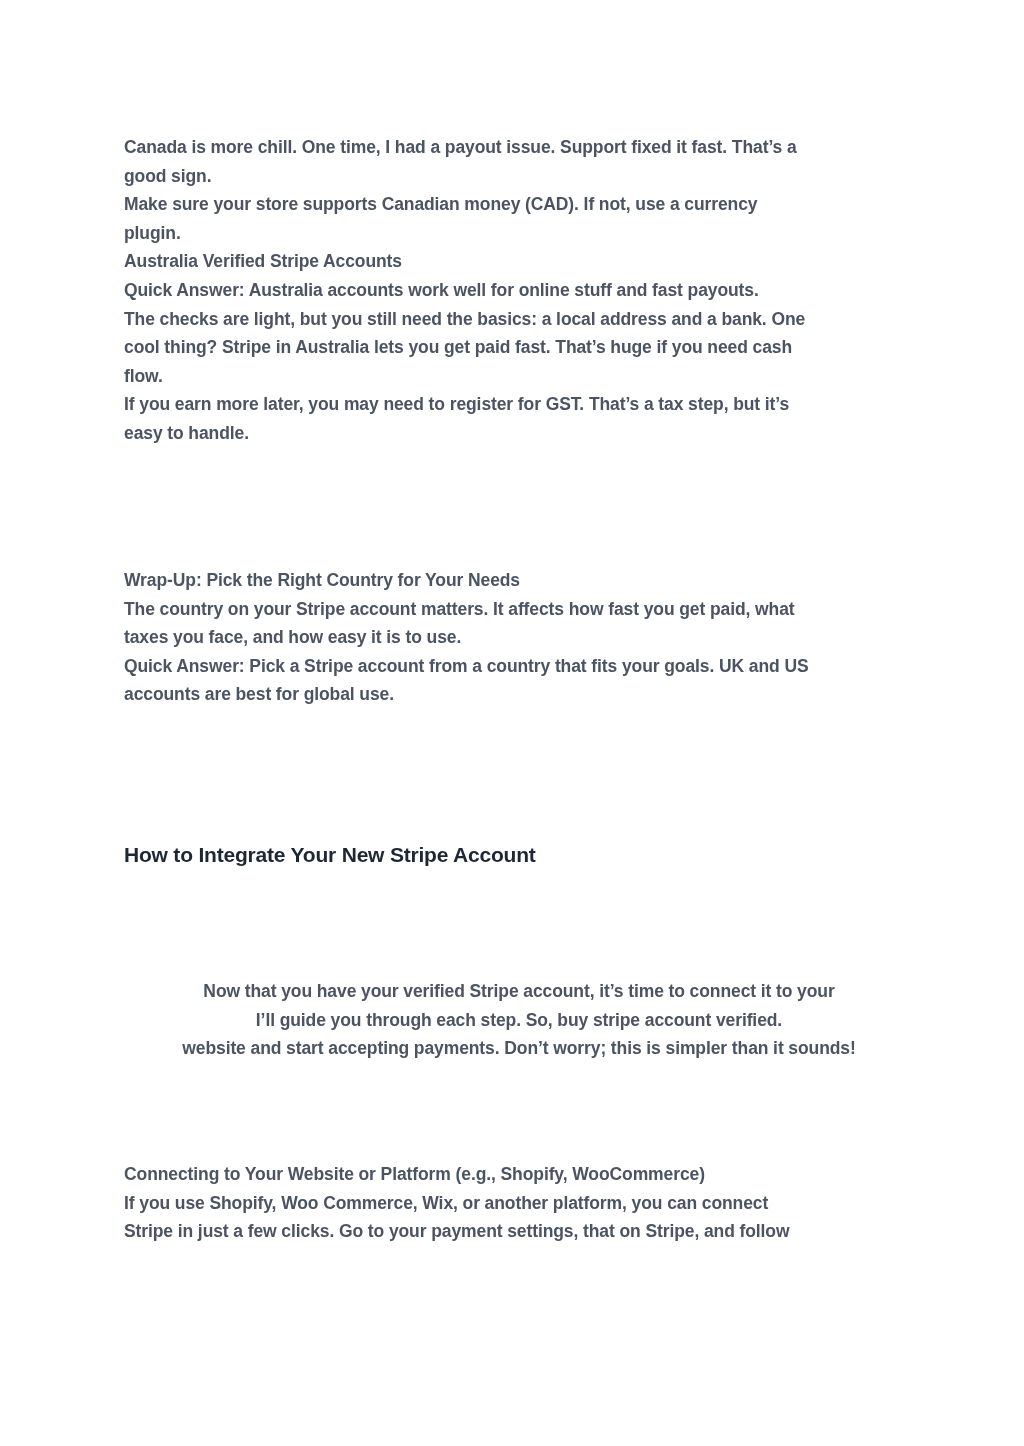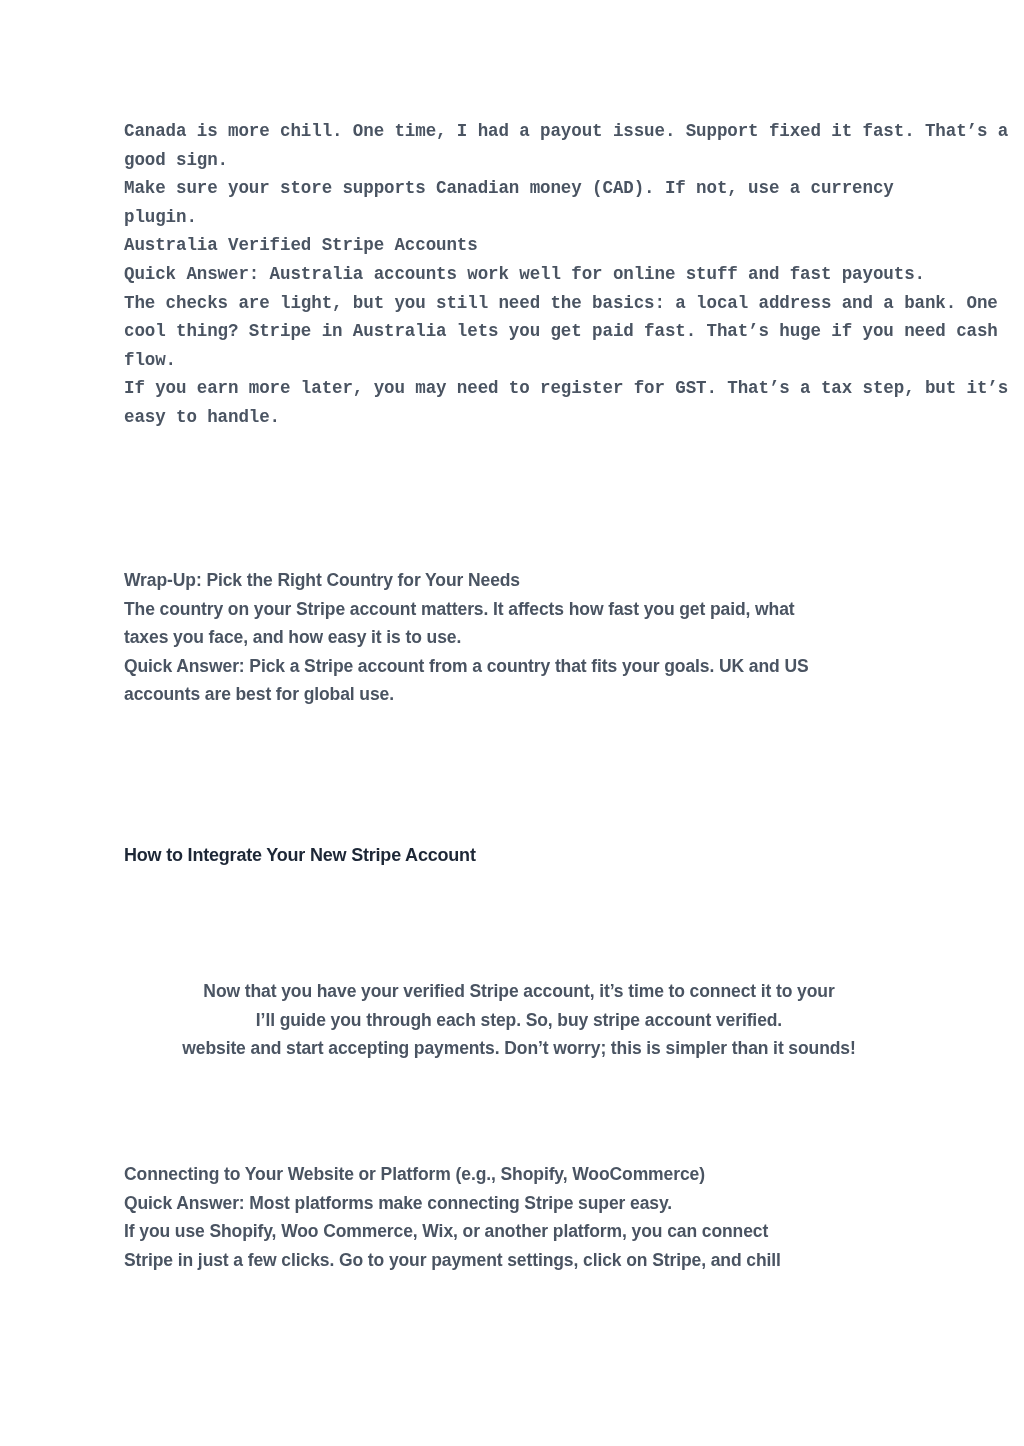--- a/index.html
+++ b/index.html
@@ -26,27 +26,27 @@
     letter-spacing: -0.1px;
   }
   .text-block .line {
     white-space: pre;
   }
   .page-heading {
     position: absolute;
     left: 124px;
     width: 790px;
     color: #1d2736;
-    font-size: 18px;
+    font-size: 21px;
     font-weight: 700;
     line-height: 30px;
     letter-spacing: -0.2px;
     white-space: pre;
   }
-  .block-a { top: 117px; font-family: Liberation Mono, monospace; }
+  .block-a { top: 133px; }
   .block-b { top: 566px; }
   .block-heading { top: 840px; }
   .block-c { top: 977px; text-align: center; }
   .block-d { top: 1160px; }
 </style>
 </head>
 <body>
 
 <div class="page">
 
@@ -98,21 +98,18 @@
       <div class="line">I’ll guide you through each step. So, buy stripe account verified.</div>
       <div class="line">website and start accepting payments. Don’t worry; this is simpler than it sounds!</div>
     </div>
   </div>
 
   <div class="text-block block-d">
     <div>
       <div class="line">Connecting to Your Website or Platform (e.g., Shopify, WooCommerce)</div>
     </div>
     <div>
-      <div class="line">Quick Answer: Most platforms make connecting Stripe super easy.</div>
-    </div>
-    <div>
       <div class="line">If you use Shopify, Woo Commerce, Wix, or another platform, you can connect</div>
-      <div class="line">Stripe in just a few clicks. Go to your payment settings, click on Stripe, and chill</div>
+      <div class="line">Stripe in just a few clicks. Go to your payment settings, that on Stripe, and follow</div>
     </div>
   </div>
 
 </div>
 
 </body></html>

